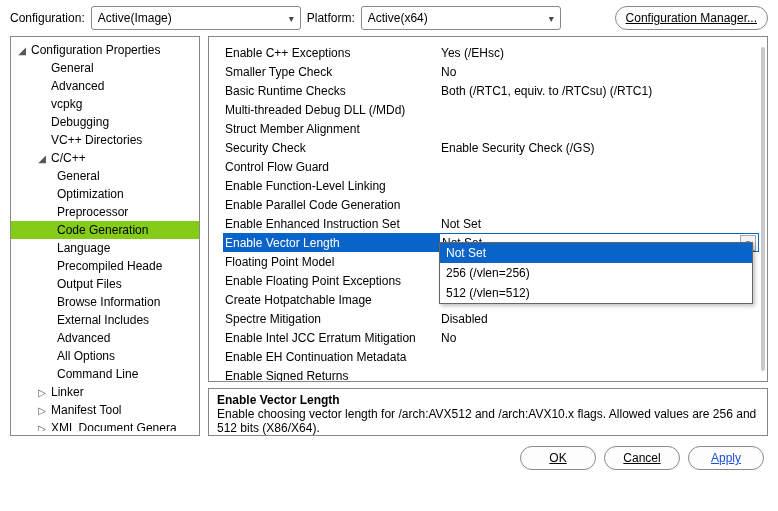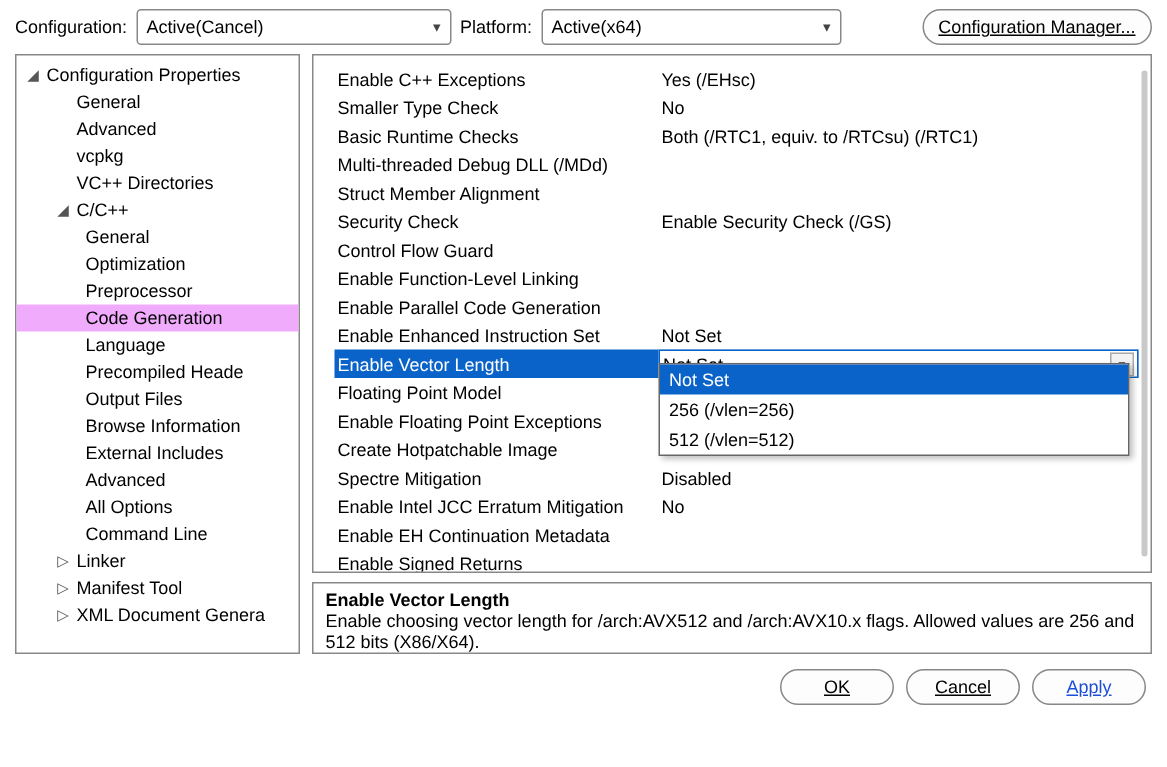--- a/index.html
+++ b/index.html
@@ -72,21 +72,21 @@
     padding-right: 4px;
   }
   .tree .toggle {
     width: 14px;
     text-align: center;
     font-size: 10px;
     color: #555;
     display: inline-block;
   }
   .tree .lbl { padding-left: 2px; }
-  .tree .sel { background: #f0abfc; }
+  .tree .sel { background: #84cc16; }
   .ind0 { padding-left: 4px; }
   .ind1 { padding-left: 24px; }
   .ind2 { padding-left: 44px; }
   .right-panel {
     flex: 1;
     display: flex;
     flex-direction: column;
     gap: 6px;
   }
   .grid-panel {
@@ -183,21 +183,21 @@
     background: #c9c9c9;
     border-radius: 2px;
   }
 </style>
 </head>
 <body>
 
 <div class="topbar">
   <label>Configuration:</label>
   <div class="combo" style="width:210px">
-    <span>Active(Cancel)</span>
+    <span>Active(Image)</span>
     <span class="caret">▾</span>
   </div>
   <label>Platform:</label>
   <div class="combo" style="width:200px">
     <span>Active(x64)</span>
     <span class="caret">▾</span>
   </div>
   <div style="flex:1"></div>
   <div class="btn">Configuration Manager...</div>
 </div>
@@ -221,20 +221,26 @@
             <li>
                 <div class="row ind1">
                   <span class="toggle"></span>
                   <span class="lbl">Advanced</span>
                 </div>
               </li>
             <li>
                 <div class="row ind1">
                   <span class="toggle"></span>
                   <span class="lbl">vcpkg</span>
+                </div>
+              </li>
+            <li>
+                <div class="row ind1">
+                  <span class="toggle"></span>
+                  <span class="lbl">Debugging</span>
                 </div>
               </li>
             <li>
                 <div class="row ind1">
                   <span class="toggle"></span>
                   <span class="lbl">VC++ Directories</span>
                 </div>
               </li>
             <li>
               <div class="row ind1">

